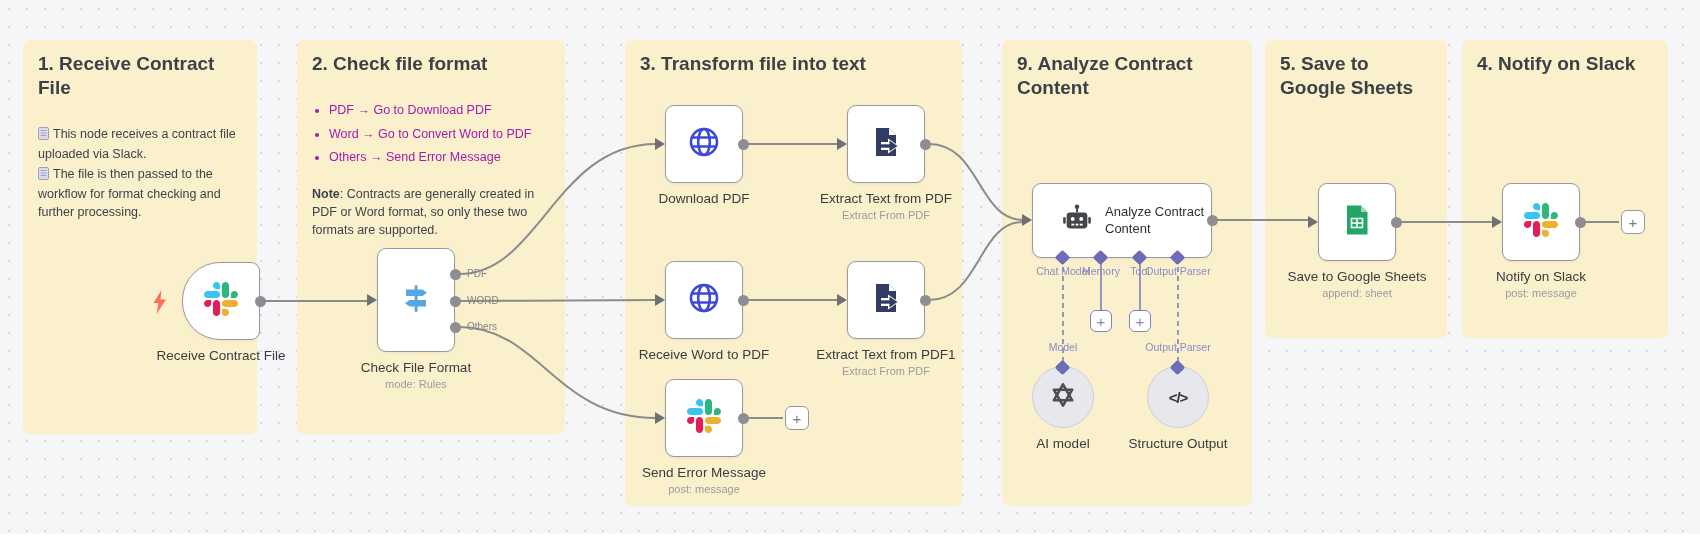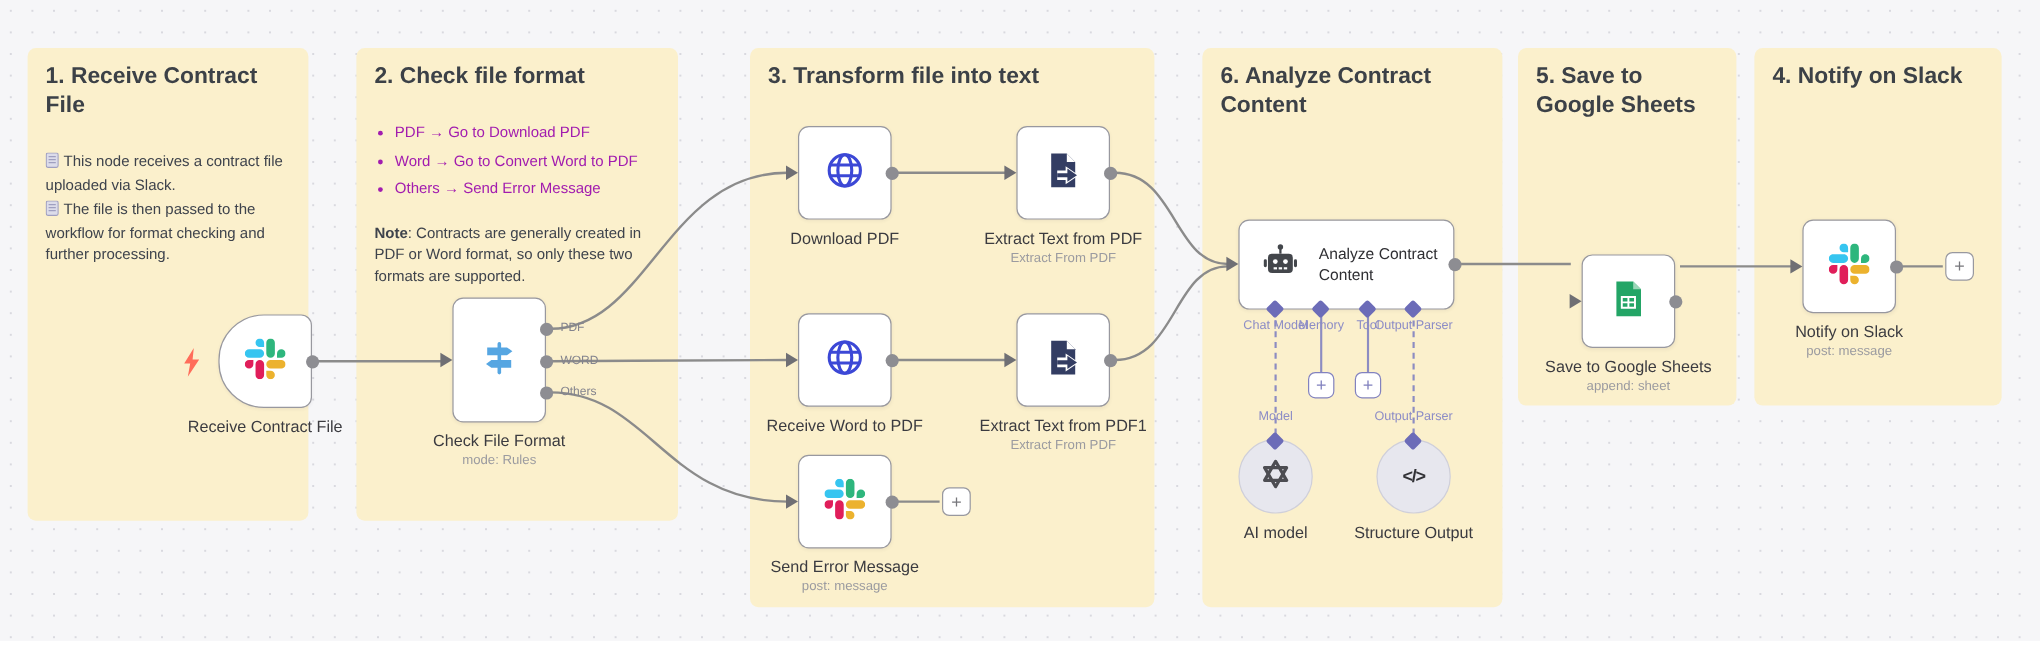--- a/index.html
+++ b/index.html
@@ -31,21 +31,21 @@
   svg.wires{position:absolute;left:0;top:0;z-index:1;}
   
   .node{position:absolute;z-index:2;}
   .nodebox{
     width:78px;height:78px;background:#ffffff;border:1.6px solid #98989f;
     border-radius:9px;box-sizing:border-box;display:flex;align-items:center;justify-content:center;
     box-shadow:0 1px 3px rgba(60,60,70,0.07);
   }
   .trigger .nodebox{border-radius:38px 9px 9px 38px;}
   .tallbox{height:104px;}
-  .widebox{width:180px;height:75px;display:flex;align-items:center;justify-content:space-between;padding-left:18px;}
+  .widebox{width:180px;height:75px;display:flex;align-items:center;justify-content:flex-start;padding-left:28px;gap:12px;}
   .agent-name{font-size:13px;color:#2f2f33;line-height:1.3;width:112px;}
   .in-arrow{
     position:absolute;left:-10px;width:0;height:0;z-index:3;
     border-left:10px solid #6f6f74;border-top:6px solid transparent;border-bottom:6px solid transparent;
   }
   .out-dot{
     position:absolute;right:-6px;width:11px;height:11px;border-radius:50%;
     background:#8d8d92;z-index:3;
   }
   .nlabel{
@@ -138,21 +138,21 @@
       <li>Others → Send Error Message</li>
     </ul>
     <div class="gnote"><span class="b">Note</span><span>: Contracts are generally created in PDF or Word format, so only these two formats are supported.</span></div>
   </div>
 
   <div class="group" style="left:625px;top:40px;width:337px;height:466px;">
     <div class="gtitle">3. Transform file into text</div>
   </div>
 
   <div class="group" style="left:1002px;top:40px;width:250px;height:466px;">
-    <div class="gtitle">6. Analyze Contract Content</div>
+    <div class="gtitle">9. Analyze Contract Content</div>
   </div>
 
   <div class="group" style="left:1265px;top:40px;width:182px;height:298px;">
     <div class="gtitle">5. Save to Google Sheets</div>
   </div>
 
   <div class="group" style="left:1462px;top:40px;width:206px;height:298px;">
     <div class="gtitle">4. Notify on Slack</div>
   </div>
 
@@ -325,21 +325,21 @@
     </span>
   </div>
   <div class="freelabel" style="left:963px;top:436px;">AI model</div>
 
   <span class="diamond" style="left:1172px;top:362px;"></span>
   <div class="circle-node" style="left:1147px;top:366px;">
     <span class="code-glyph">&lt;/&gt;</span>
   </div>
   <div class="freelabel" style="left:1078px;top:436px;">Structure Output</div>
 
-  <div class="node" style="left:1318px;top:183px;margin-top:29px;">
+  <div class="node" style="left:1318px;top:183px;">
     <div class="nodebox">
       <span>
         <svg width="34" height="34" viewBox="0 0 34 34">
           <path d="M7 2.5 h14 l6.5 6.5 v22.5 H7 z" fill="#23a566"></path>
           <path d="M21 2.5 l6.5 6.5 H21 z" fill="#9bd7b8"></path>
           <path d="M11.5 15.5 h11 v9 h-11 z M11.5 20 h11 M17 15.5 v9" fill="none" stroke="#ffffff" stroke-width="1.6"></path>
         </svg>
       </span>
     </div>
     <span class="in-arrow" style="top:33px;"></span>

